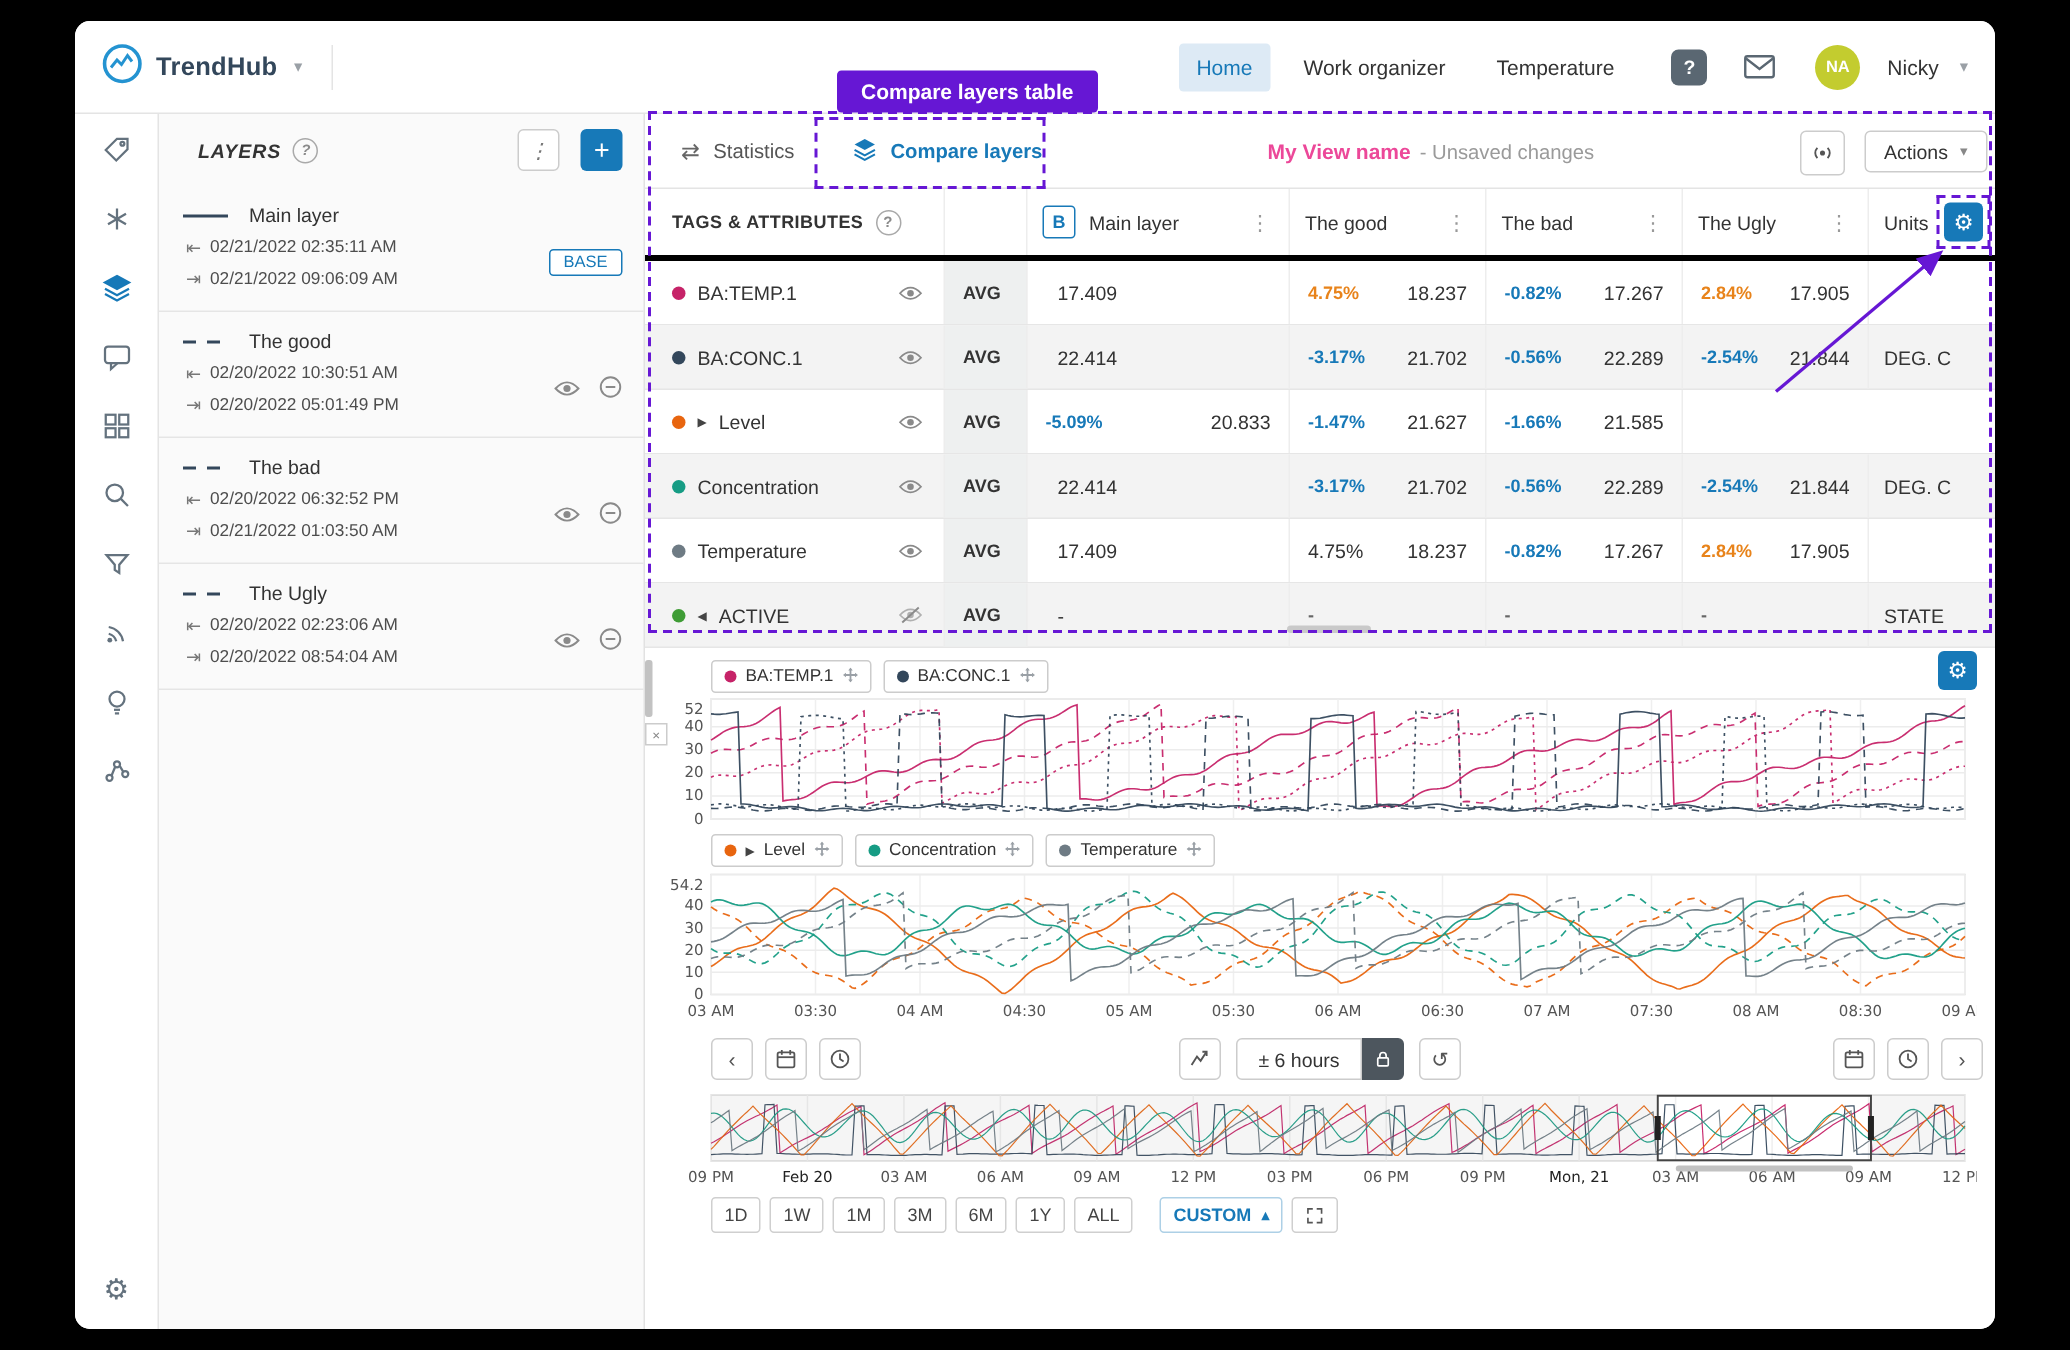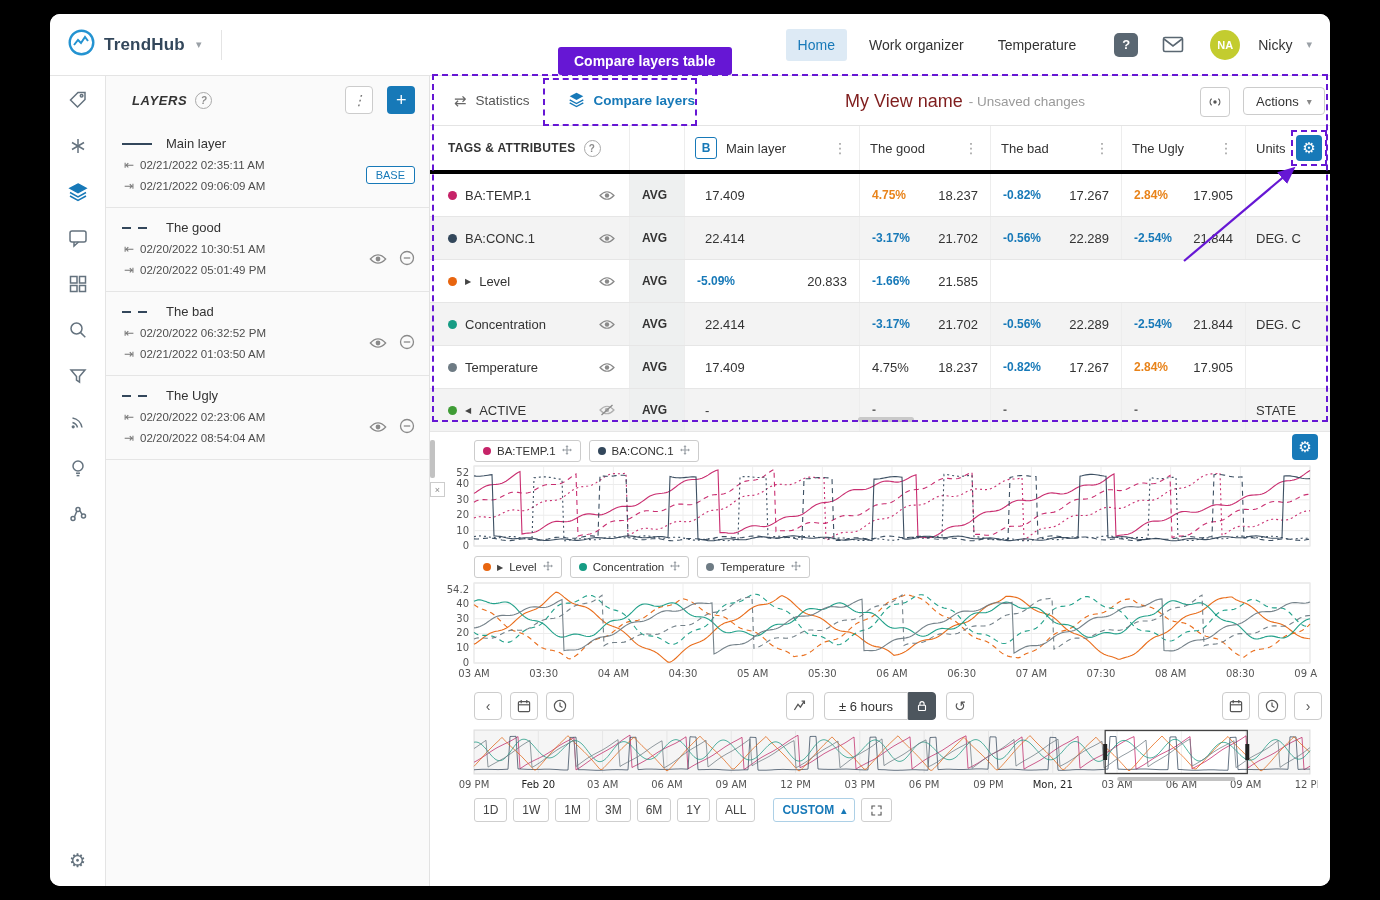--- a/index.html
+++ b/index.html
@@ -48,21 +48,21 @@
   .ts-ic{color:#777;font-size:12px;width:16px;}
   .base-badge{position:absolute;right:14px;top:42px;border:1px solid #1779b8;color:#1779b8;font-size:11px;padding:2px 9px;border-radius:3px;background:#fff;}
   .layer-actions{position:absolute;right:14px;top:42px;display:flex;gap:12px;align-items:center;}
 
   
   .content{position:absolute;left:380px;top:62px;width:900px;bottom:0;background:#fff;}
   .tabbar{position:relative;height:50px;border-bottom:1px solid #e4e4e4;display:flex;align-items:center;padding-left:24px;gap:38px;box-sizing:border-box;}
   .tab{display:flex;align-items:center;gap:9px;font-size:13.5px;color:#555;cursor:pointer;}
   .tab.active{color:#1779b8;font-weight:700;}
   .view-title{position:absolute;left:415px;top:0;height:50px;display:flex;align-items:center;gap:6px;white-space:nowrap;}
-  .vt-name{font-size:18px;font-weight:400;color:#7f1d1d;}
+  .vt-name{font-size:14px;font-weight:700;color:#ec4899;}
   .vt-status{font-size:13.5px;color:#9a9a9a;}
   .bcast-btn{position:absolute;left:770px;top:11px;width:28px;height:28px;border:1px solid #ccc;border-radius:4px;background:#fff;display:flex;align-items:center;justify-content:center;}
   .actions-btn{position:absolute;left:813px;top:11px;height:28px;padding:0 12px;border:1px solid #ccc;border-radius:4px;background:#fff;display:flex;align-items:center;gap:8px;font-size:13px;color:#333;box-sizing:border-box;}
   .caret-sm{color:#888;font-size:10px;}
 
   
   .ctable{position:absolute;left:0;top:50px;width:900px;}
   .trow{display:grid;grid-template-columns:200px 55px 175px 131px 131px 124px 84px;height:42px;border-bottom:1px solid #e6e6e6;background:#fff;}
   .trow.head{height:44px;background:#fff;border-bottom:4px solid #000000;}
   .trow.even{background:#f3f3f3;}
@@ -455,20 +455,24 @@
               <svg width="16" height="11" viewBox="0 0 16 11">
                 <path d="M1 5.5 Q8 -2 15 5.5 Q8 13 1 5.5 Z" fill="none" stroke="#8a8a8a" stroke-width="1.2"></path>
                 <circle cx="8" cy="5.5" r="2.2" fill="#8a8a8a"></circle>
               </svg>
             </span>
           </div>
         <div class="cell statcell">AVG</div>
         <div class="cell cmp">
             <span class="pct" style="color: rgb(23, 121, 184);">-5.09%</span>
             <span class="val">20.833</span>
+          </div>
+        <div class="cell cmp">
+            <span class="pct" style="color: rgb(23, 121, 184);">-1.47%</span>
+            <span class="val">21.627</span>
           </div>
         <div class="cell cmp">
             <span class="pct" style="color: rgb(23, 121, 184);">-1.66%</span>
             <span class="val">21.585</span>
           </div>
         <div class="cell"></div>
       </div>
 
       <div class="trow even">
         <div class="cell tagcell">

